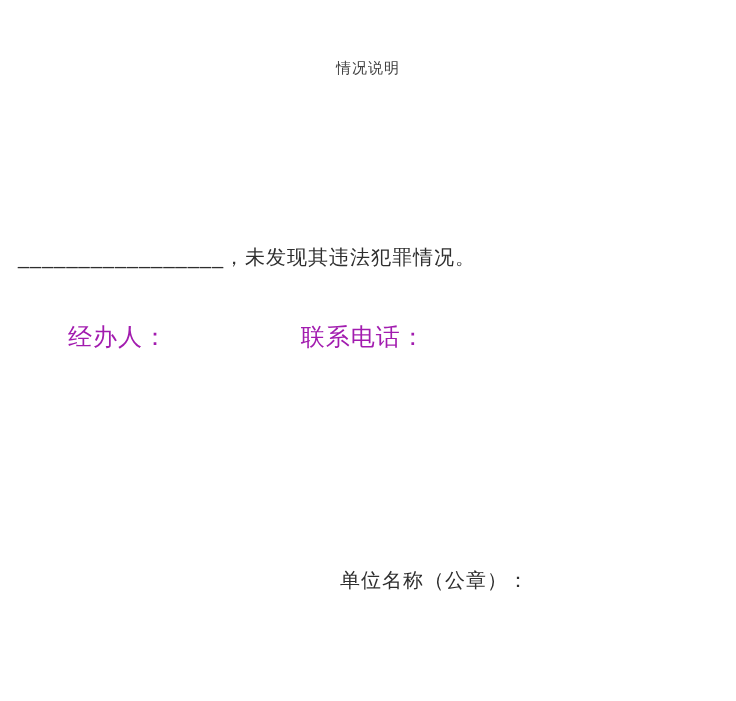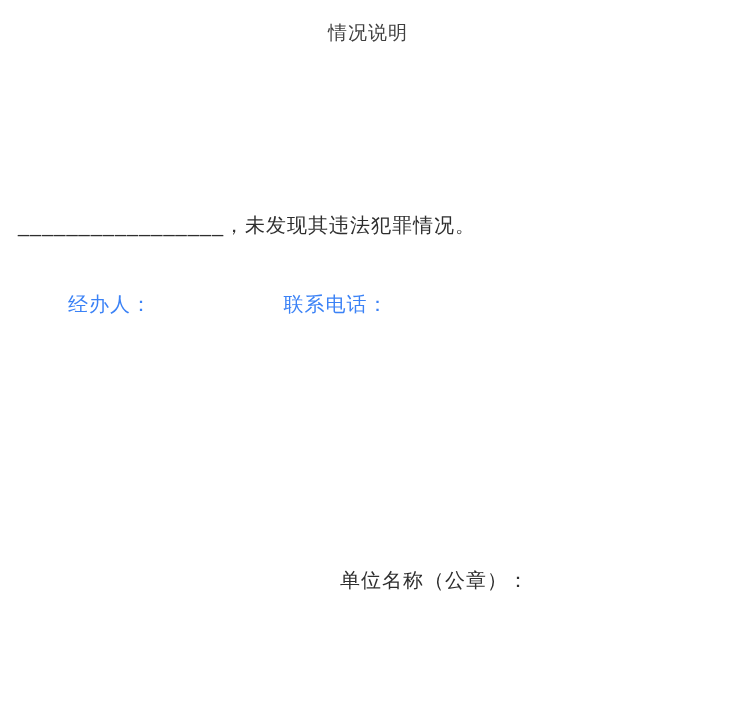--- a/index.html
+++ b/index.html
@@ -12,46 +12,47 @@
     width: 736px;
     height: 701px;
     background: #ffffff;
     font-family: "Liberation Sans", sans-serif;
     color: #333333;
     overflow: hidden;
   }
   .doc-title {
     padding-top: 20px;
     text-align: center;
-    font-size: 19px;
+    font-size: 15px;
     font-weight: 400;
     color: #3f3f3f;
     letter-spacing: 1px;
+    margin-top: 39px;
   }
   .doc-body {
     margin-top: 152px;
     padding: 0 18px;
     font-size: 20px;
     line-height: 55px;
     letter-spacing: 1px;
     color: #2e2e2e;
   }
   .doc-body .line {
     white-space: nowrap;
   }
   .doc-body .line.indent {
     text-indent: 2.5em;
   }
   .contact-line {
     margin-top: 24px;
     padding-left: 68px;
-    font-size: 20px;
+    font-size: 24px;
     line-height: 55px;
     letter-spacing: 1px;
-    color: #3b82f6;
+    color: #a21caf;
   }
   .contact-line .phone-label {
     margin-left: 125px;
   }
   .signature-block {
     position: absolute;
     left: 340px;
     top: 556px;
     font-size: 20px;
     line-height: 48px;

